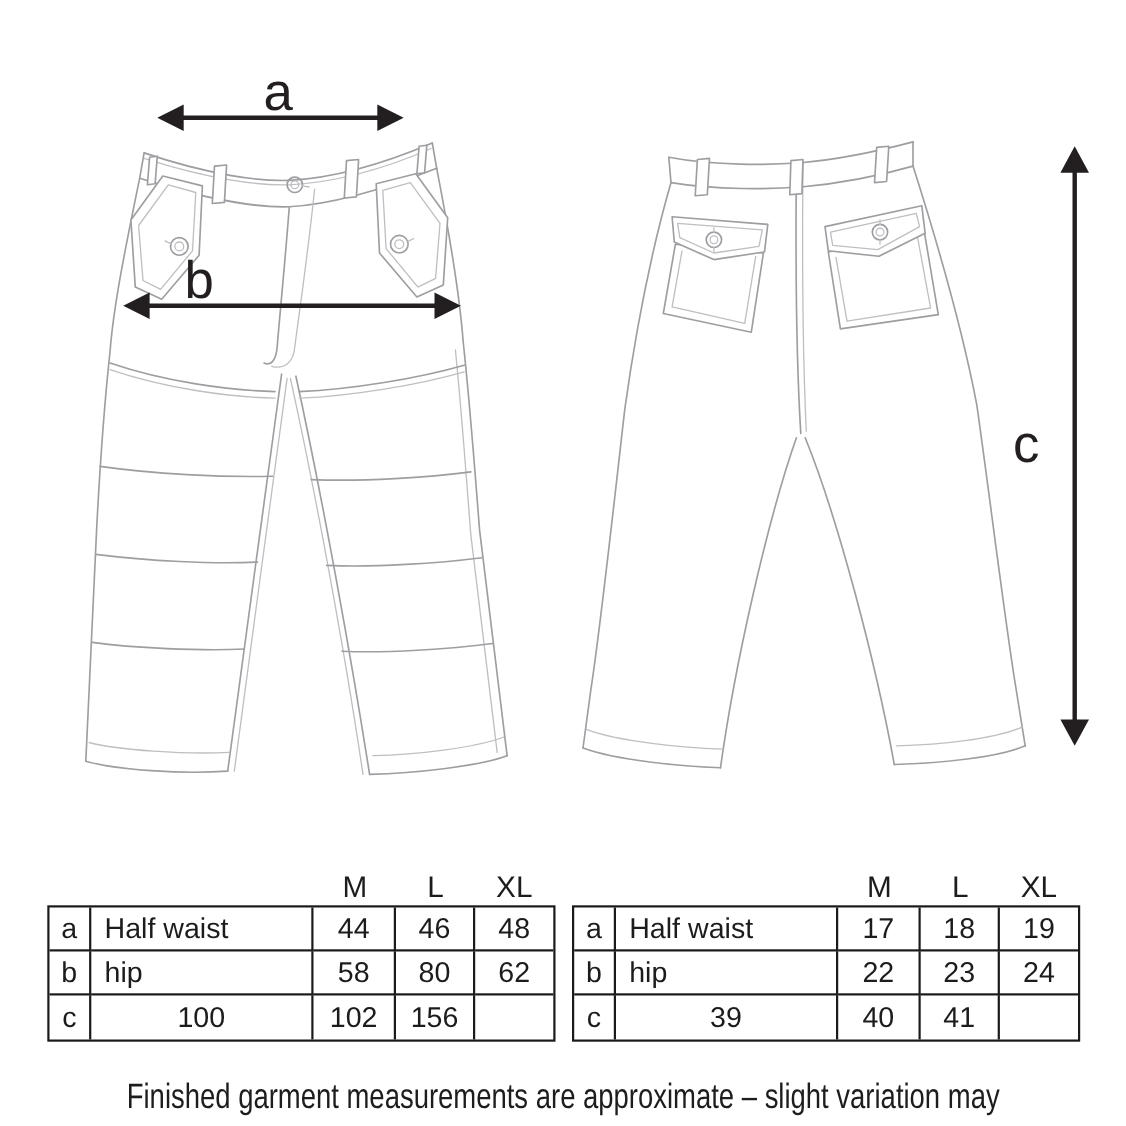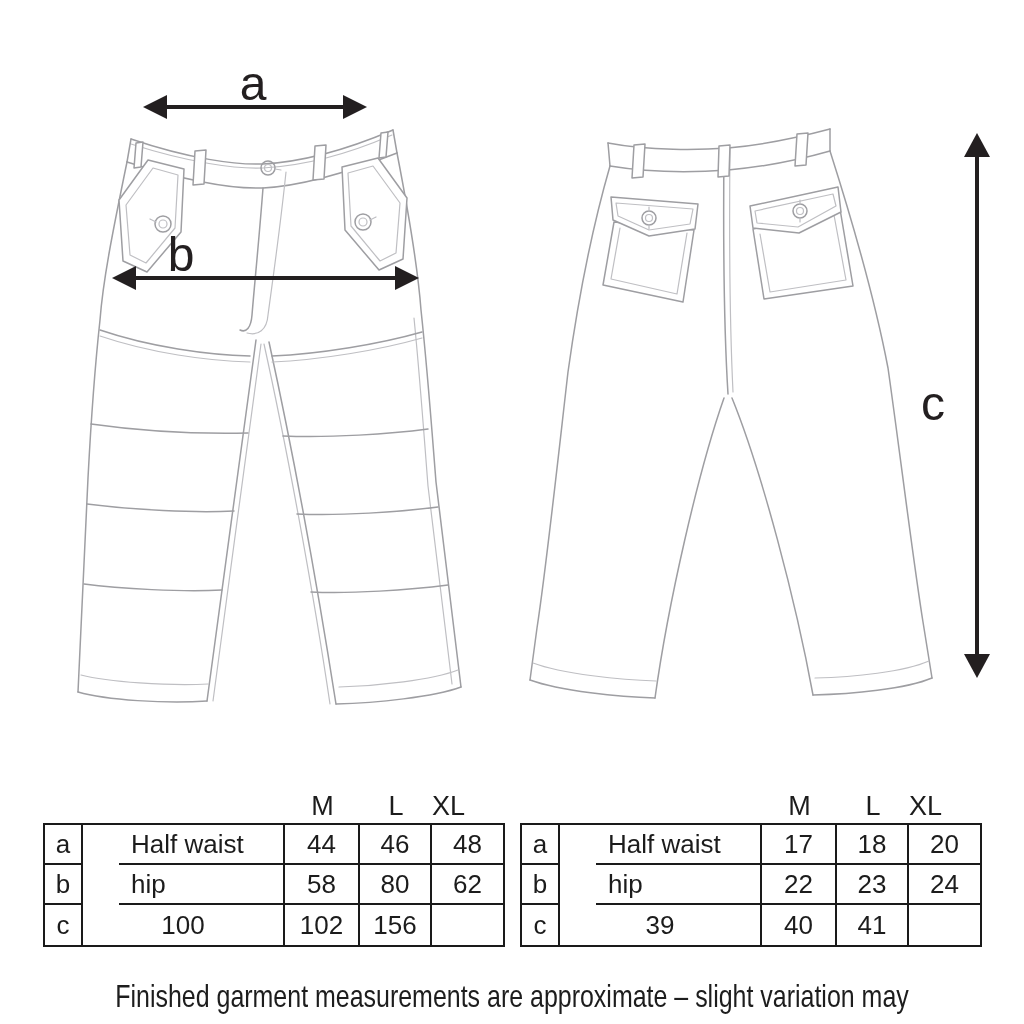--- a/index.html
+++ b/index.html
@@ -6,28 +6,28 @@
   .stage{
     position:relative;width:1024px;height:1024px;background:#ffffff;overflow:hidden;
     font-family:"Liberation Sans",sans-serif;color:#1c1c1c;
   }
   .drawing{position:absolute;left:0;top:0;}
   .mlabel{font-family:"Liberation Sans",sans-serif;font-size:48px;fill:#231f20;}
 
   
   .size-table{position:absolute;display:grid;grid-template-columns:38px 202px 75px 72px 71px;grid-template-rows:repeat(3,40px);border:2px solid #1a1a1a;background:#fff;}
   .t-cell{border-right:2px solid #1a1a1a;border-bottom:2px solid #1a1a1a;display:flex;align-items:center;justify-content:center;font-size:26px;}
-  .t-cell.name{justify-content:flex-start;padding-left:12px;margin-left:36px;}
+  .t-cell.name{justify-content:flex-start;padding-left:12px;}
   .size-table .t-cell:nth-child(5n){border-right:none;}
   .size-table .t-cell:nth-child(n+11){border-bottom:none;}
   .size-header{position:absolute;height:28px;display:flex;font-size:27px;}
   .size-header .spacer{width:242px;}
   .size-header .h{width:75px;text-align:center;}
   .size-header .h2{width:72px;text-align:center;}
-  .size-header .h3{width:71px;text-align:left;}
+  .size-header .h3{width:71px;text-align:center;}
   .unit-label{position:absolute;width:462px;text-align:right;font-size:27px;padding-right:2px;}
   .footnote{position:absolute;left:0;top:978px;width:1024px;text-align:center;font-size:32px;color:#1d1d1d;transform:scaleX(0.78);}
 </style>
 </head>
 <body>
 
 <div class="stage">
 
   <svg class="drawing" width="1024" height="780" viewBox="0 0 1024 780">
 
@@ -201,21 +201,21 @@
     <span class="spacer"></span>
     <span class="h">M</span>
     <span class="h2">L</span>
     <span class="h3">XL</span>
   </div>
   <div class="size-table" style="left:520px;top:823px;">
     <div class="t-cell">a</div>
     <div class="t-cell name">Half waist</div>
     <div class="t-cell">17</div>
     <div class="t-cell">18</div>
-    <div class="t-cell">20</div>
+    <div class="t-cell">19</div>
 
     <div class="t-cell">b</div>
     <div class="t-cell name">hip</div>
     <div class="t-cell">22</div>
     <div class="t-cell">23</div>
     <div class="t-cell">24</div>
 
     <div class="t-cell">c</div>
     <div class="t-cell">39</div>
     <div class="t-cell">40</div>

